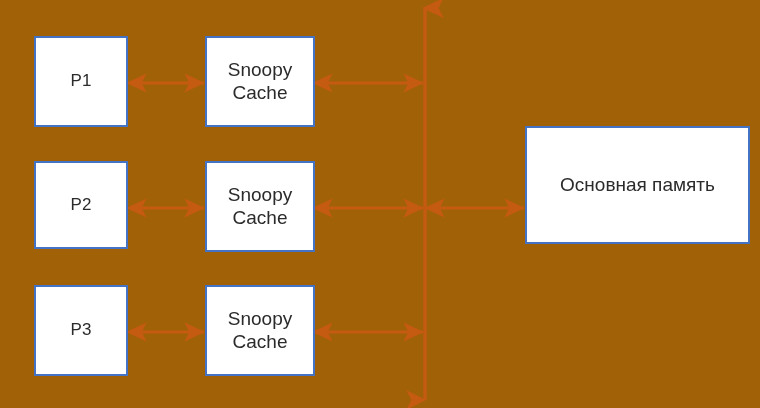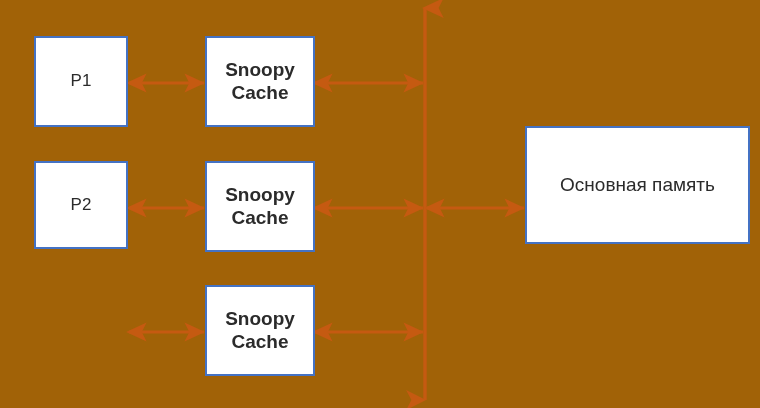--- a/index.html
+++ b/index.html
@@ -35,21 +35,20 @@
     text-align: center;
     color: #2b2b2b;
     line-height: 1.18;
     white-space: pre-line;
   }
   .proc-box {
     font-size: 17px;
   }
   .cache-box {
     font-size: 19px;
-    font-weight: bold;
   }
   .memory-box {
     font-size: 19px;
   }
   .node-label {
     display: block;
     padding: 0 4px;
   }
 </style>
 </head>
@@ -89,20 +88,23 @@
 
     <line x1="315" y1="332" x2="423" y2="332" stroke="#C55A11" stroke-width="3.2" marker-start="url(#ah-left)" marker-end="url(#ah-right)"></line>
   </svg>
 
   <div class="node-box proc-box" style="left:34px; top:36px; width:94px; height:91px;">
     <span class="node-label">P1</span>
   </div>
   <div class="node-box proc-box" style="left:34px; top:161px; width:94px; height:88px;">
     <span class="node-label">P2</span>
   </div>
+  <div class="node-box proc-box" style="left:34px; top:285px; width:94px; height:91px;">
+    <span class="node-label">P3</span>
+  </div>
 
   <div class="node-box cache-box" style="left:205px; top:36px; width:110px; height:91px;">
     <span class="node-label">Snoopy
 Cache</span>
   </div>
   <div class="node-box cache-box" style="left:205px; top:161px; width:110px; height:91px;">
     <span class="node-label">Snoopy
 Cache</span>
   </div>
   <div class="node-box cache-box" style="left:205px; top:285px; width:110px; height:91px;">

